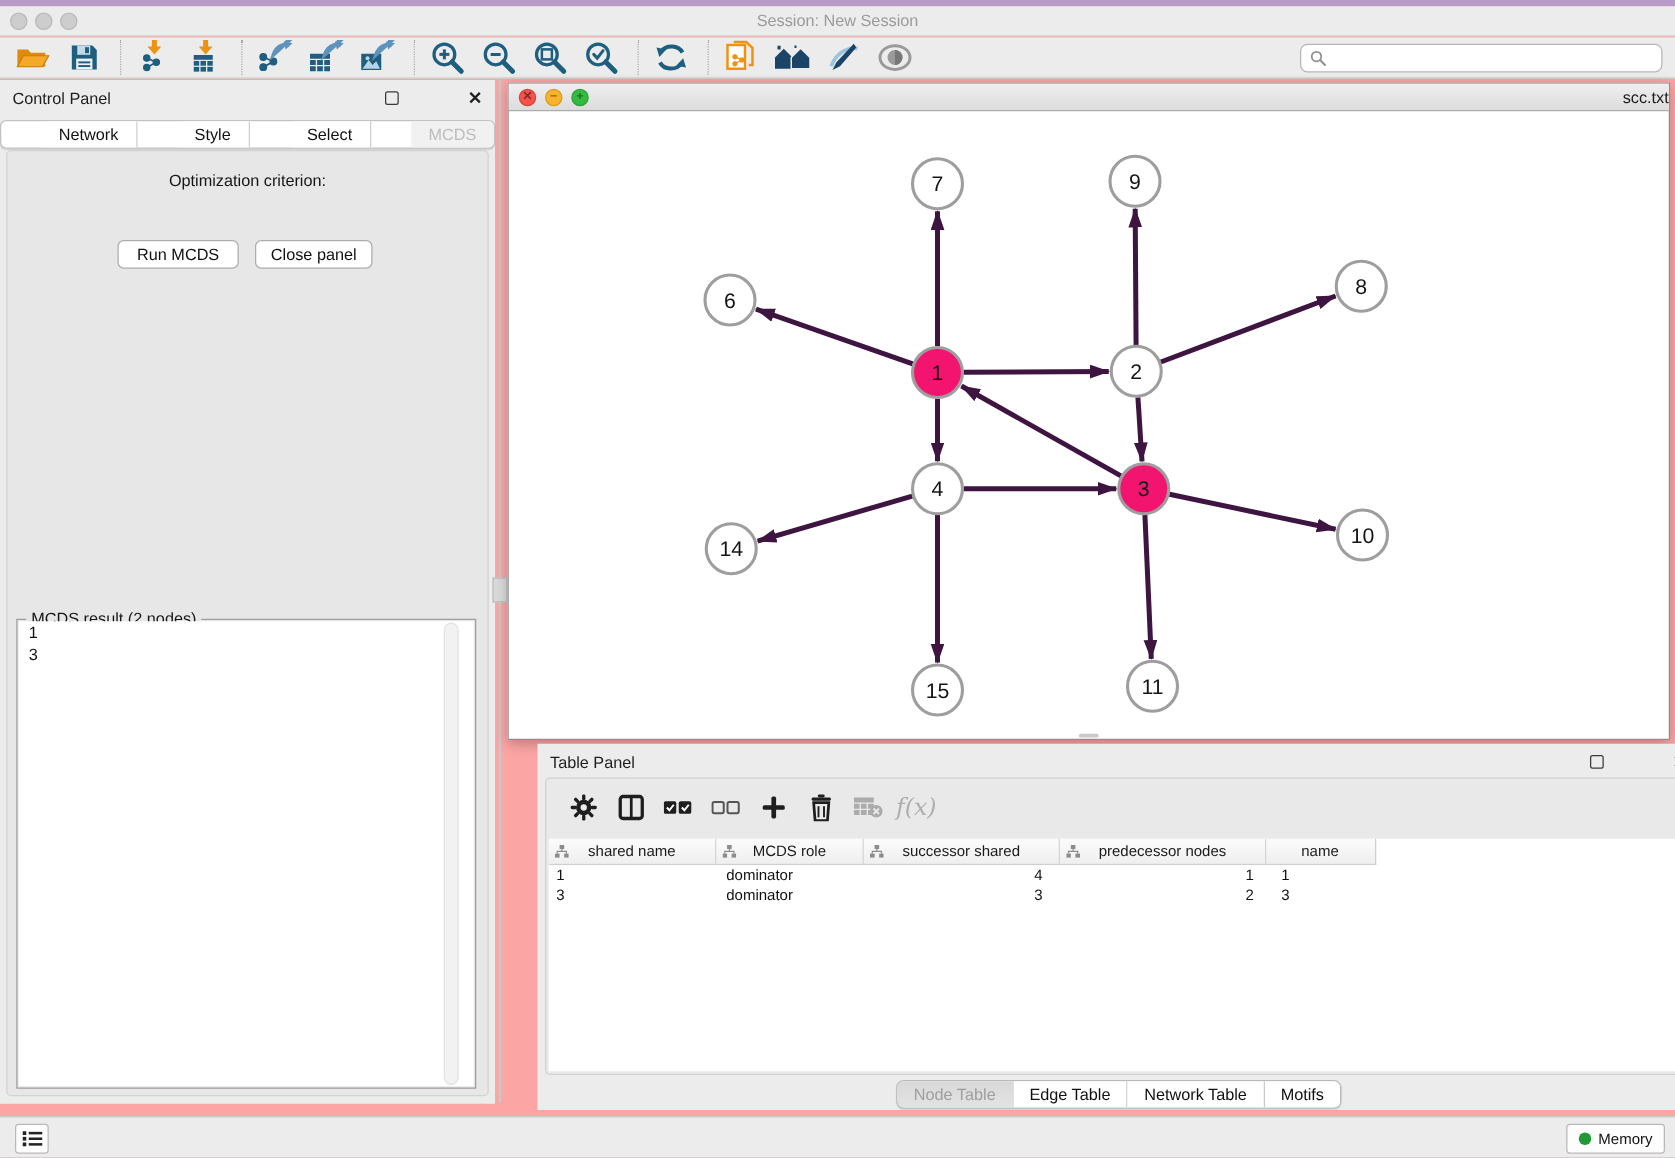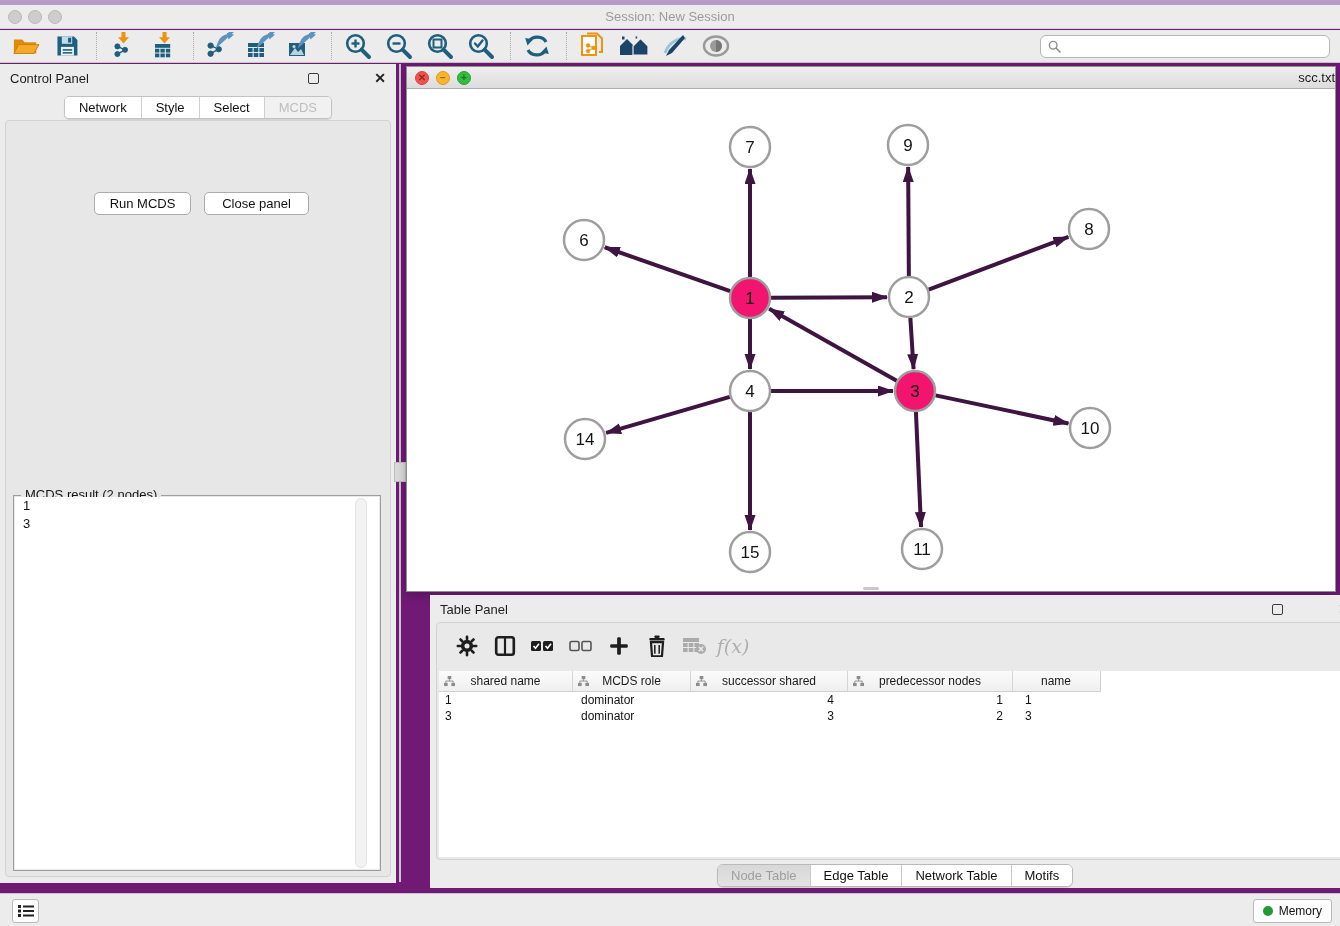--- a/index.html
+++ b/index.html
@@ -1,18 +1,18 @@
 <!DOCTYPE html>
 <html><head>
 <meta charset="utf-8">
 <style>
   * { box-sizing: border-box; }
   html,body { margin:0; padding:0; background:#DADADA; }
   body { font-family:"Liberation Sans", sans-serif; }
-  .window { position:relative; width:1340px; height:926px; background:#701a75; overflow:hidden;text-decoration:underline; }
+  .window { position:relative; width:1340px; height:926px; background:#fca5a5; overflow:hidden;text-decoration:underline; }
 
   
   .desktop-strip { position:absolute; top:0; left:0; right:0; height:5px; background:#B79BC9; }
   .titlebar { position:absolute; top:5px; left:0; right:0; height:24px; background:#ECECEC; border-bottom:1px solid #D6D6D6; }
   .tl-dot { position:absolute; top:5px; width:14px; height:14px; border-radius:50%; background:#CDCDCD; border:1px solid #B9B9B9; }
   .title-text { position:absolute; left:0; right:0; top:4px; text-align:center; font-size:13px; color:#9B9B9B; }
 
   
   .toolbar { position:absolute; top:30px; left:0; right:0; height:33px; background:#ECECEC; border-bottom:1px solid #C8C8C8; display:flex; align-items:center; padding:0 10px; }
   .tb-icon { width:32px; height:30px; display:flex; align-items:center; justify-content:center; margin-right:9px; cursor:default; }
@@ -22,32 +22,32 @@
   .search-field input { border:none; outline:none; flex:1; font-size:12px; background:transparent; margin-left:4px; }
 
   
   .control-panel { position:absolute; left:0; top:64px; width:396px; height:819px; background:#ECECEC; }
   .panel-header { position:relative; height:28px; display:flex; align-items:center; padding:0 10px; font-size:13px; color:#1E1E1E;gap:45px; }
   .panel-header .spacer { flex:1; }
   .win-float { width:11px; height:11px; border:1.5px solid #3A3A3A; border-radius:2px; margin-right:10px; }
   .win-close { font-size:14px; font-weight:bold; color:#1E1E1E; line-height:11px; }
   .cp-tabs { position:absolute; left:0; right:0; top:32px; display:flex; justify-content:center; }
   .seg-group { display:flex; border:1px solid #C2C2C2; border-radius:5px; overflow:hidden; background:#FFFFFF; box-shadow:0 1px 1px rgba(0,0,0,0.12); }
-  .seg { padding:3px 14px; font-size:13px; color:#111; background:#FFFFFF; border-right:1px solid #CFCFCF; }
+  .seg { padding:3px 14px; font-size:13px; color:#111; background:#FFFFFF; border-right:1px solid #CFCFCF;margin-left:32px; }
   .seg:last-child { border-right:none; }
   .seg.inactive-look { background:#F1F1F1; color:#BDBDBD; }
   .cp-body { position:absolute; left:5px; right:5px; top:56px; bottom:6px; background:#E7E7E7; border:1px solid #D2D2D2; border-radius:4px; }
   .opt-label { position:absolute; top:16px; left:0; right:0; text-align:center; font-size:13px; color:#161616; }
   .dropdown { position:absolute; left:38px; width:311px; top:39px; height:23px; background:#FFFFFF; border:1px solid #ACACAC; border-radius:5px; font-size:13px; color:#111; display:flex; align-items:center; padding:0 22px 0 10px; }
   .dd-stepper { position:absolute; right:7px; top:3px; width:10px; height:16px; }
   .dd-stepper .up { position:absolute; top:1px; left:0; width:0; height:0; border-left:5px solid transparent; border-right:5px solid transparent; border-bottom:5px solid #4A4A4A; }
   .dd-stepper .down { position:absolute; bottom:1px; left:0; width:0; height:0; border-left:5px solid transparent; border-right:5px solid transparent; border-top:5px solid #4A4A4A; }
   .cp-btn { position:absolute; top:71px; height:23px; background:#FFFFFF; border:1px solid #ACACAC; border-radius:5px; font-size:13px; color:#111; display:flex; align-items:center; justify-content:center; }
   .btn-run { left:88px; width:97px; }
-  .btn-close { left:198px; width:105px;text-align:right; }
+  .btn-close { left:198px; width:94px;text-align:right; }
   .result-group { position:absolute; left:7px; right:9px; top:374px; bottom:5px; border:1px solid #9E9E9E; }
   .result-label { position:absolute; top:-9px; left:7px; background:#E7E7E7; padding:0 4px; font-size:13px; color:#161616; }
   .result-list { position:absolute; left:1px; right:1px; top:1px; bottom:1px; background:#FFFFFF; overflow:hidden; }
   .result-item { font-size:13px; color:#111; padding:1px 0 1px 8px; line-height:16px; }
   .result-scroll { position:absolute; top:2px; bottom:2px; right:13px; width:12px; background:#F2F2F2; border:1px solid #E2E2E2; border-radius:6px; }
 
   
   .network-window { position:absolute; left:406px; top:66px; width:930px; height:526px; background:#FFFFFF; border:1px solid #8F8F8F; box-shadow:0 3px 10px rgba(0,0,0,0.25); }
   .nw-titlebar { position:relative; height:22px; background:linear-gradient(#EFEFEF,#DCDCDC); border-bottom:1px solid #ADADAD; }
   .nw-title { position:absolute; left:0; right:0; top:3px; text-align:right; font-size:13px; color:#1C1C1C; }
@@ -294,20 +294,21 @@
     </div>
     <div class="cp-tabs">
       <div class="seg-group" id="cp-tab-group">
           <div class="seg">Network</div>
           <div class="seg">Style</div>
           <div class="seg">Select</div>
           <div class="seg inactive-look">MCDS</div>
         </div>
     </div>
     <div class="cp-body">
+      <div class="opt-label">Optimization criterion:</div>
       <div class="cp-btn btn-run">Run MCDS</div>
       <div class="cp-btn btn-close">Close panel</div>
       <div class="result-group">
         <div class="result-label">MCDS result (2 nodes)</div>
         <div class="result-list" id="result-list">
             <div class="result-item">1</div>
             <div class="result-item">3</div>
           </div>
         <div class="result-scroll"></div>
       </div>

